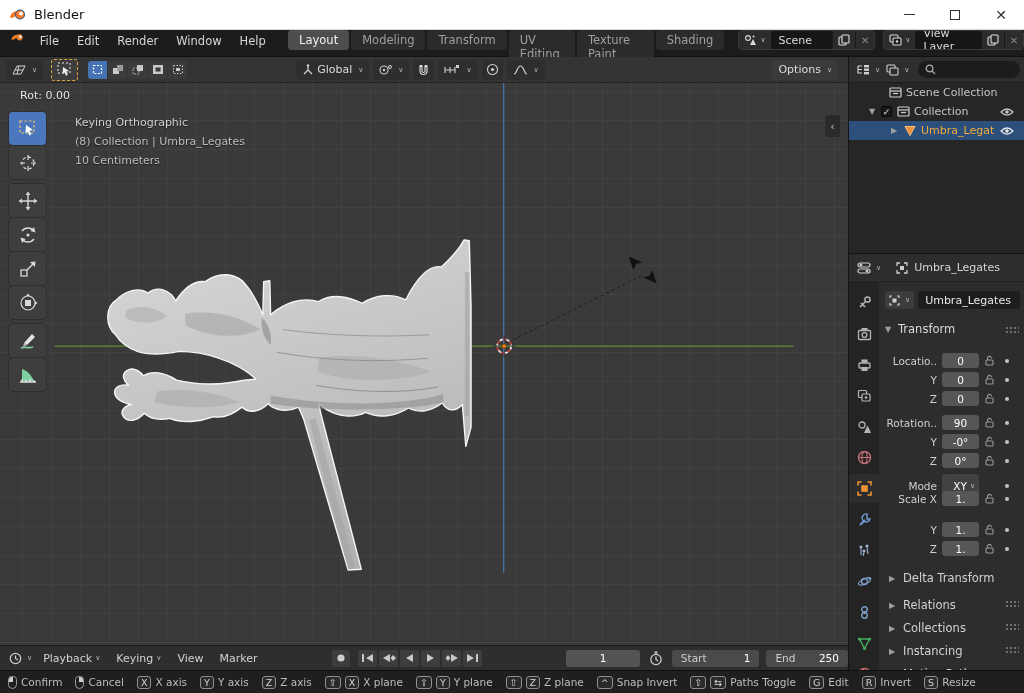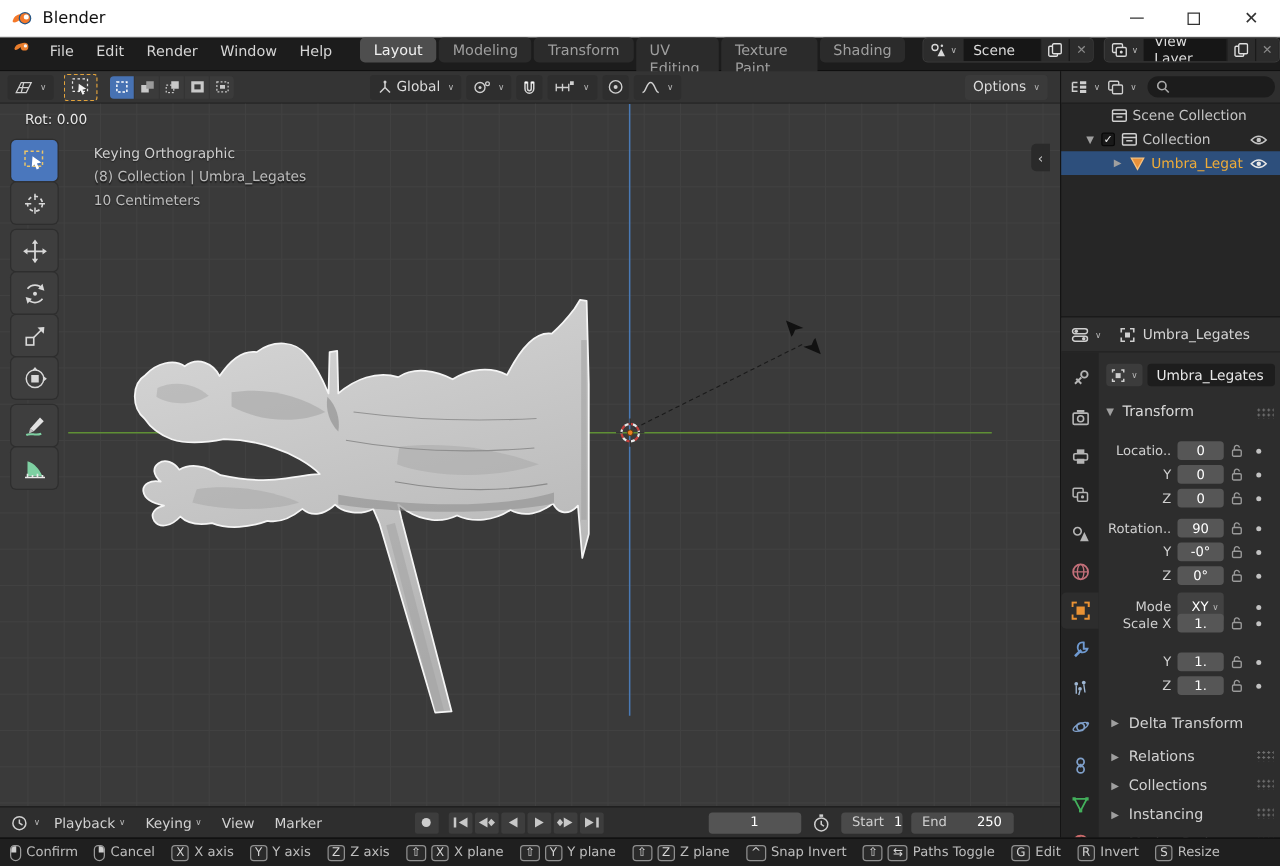--- a/index.html
+++ b/index.html
@@ -799,21 +799,21 @@
           </svg>
         </div>
     </div>
 
     <div class="framefield" style="margin-left:84px">1</div>
     <svg width="14" height="15" style="margin-left:9px" viewBox="0 0 14 15">
         <circle cx="7" cy="8.5" r="5.2" fill="none" stroke="#cfcfcf" stroke-width="1.2"></circle>
         <path d="M7,5.5 L7,8.5 L9.2,10" fill="none" stroke="#cfcfcf" stroke-width="1.2"></path>
         <rect x="5.5" y="0.5" width="3" height="2" fill="#cfcfcf"></rect>
       </svg>
-    <div class="rangefield" style="width:49px;margin-left:9px">
+    <div class="rangefield" style="width:88px;margin-left:9px">
       <span>Start</span>
         <b>1</b>
     </div>
     <div class="rangefield" style="width:82px;margin-left:7px">
       <span>End</span>
         <b>250</b>
     </div>
   </div>
 
   <div id="statusbar" class="abs">

